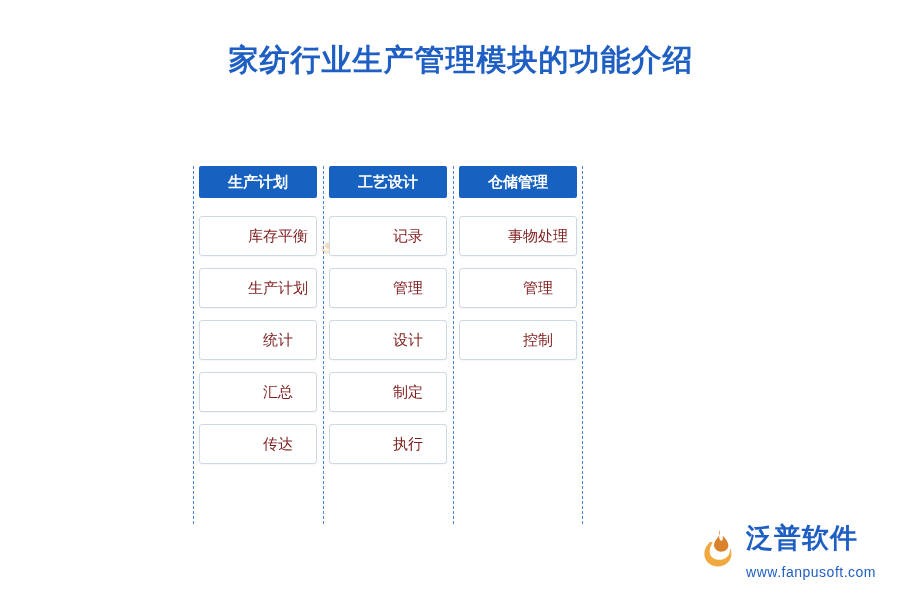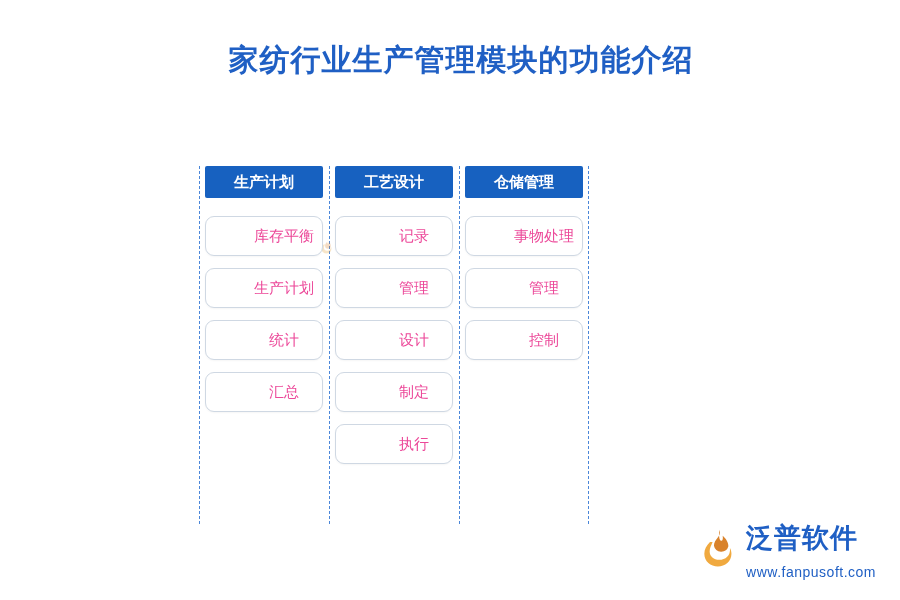--- a/index.html
+++ b/index.html
@@ -26,21 +26,21 @@
     width: 900px;
     text-align: center;
     font-size: 30px;
     font-weight: bold;
     color: #1f5fc4;
     letter-spacing: 1px;
   }
   .diagram {
     position: absolute;
     top: 166px;
-    left: 199px;
+    left: 193px;
     width: 520px;
     display: flex;
     gap: 0px;
   }
   .column {
     width: 130px;
     position: relative;
     box-sizing: border-box;
     padding: 0 4px;
   }
@@ -70,26 +70,26 @@
   .cells {
     margin-top: 18px;
     position: relative;
     z-index: 2;
   }
   .cell {
     height: 38px;
     margin: 0 2px 12px 2px;
     background: #ffffff;
     border: 1px solid #cfd8e3;
-    border-radius: 9px;
+    border-radius: 3px;
     display: flex;
     align-items: center;
     justify-content: center;
     font-size: 15px;
-    color: #ec4899;
+    color: #7f1d1d;
     box-shadow: 0 1px 2px rgba(0,0,0,0.04);
     padding-left: 40px;
   }
   .cell.small {
     font-size: 14px;
   }
   .watermark-center {
     position: absolute;
     top: 238px;
     left: 318px;
@@ -153,20 +153,21 @@
   <div class="diagram">
 
     <div class="column">
       <div class="col-line-left"></div>
       <div class="col-header">生产计划</div>
       <div class="cells">
         <div class="cell">库存平衡</div>
         <div class="cell">生产计划</div>
         <div class="cell">统计</div>
         <div class="cell">汇总</div>
+        <div class="cell">传达</div>
       </div>
     </div>
 
     <div class="column">
       <div class="col-line-left"></div>
       <div class="col-header">工艺设计</div>
       <div class="cells">
         <div class="cell">记录</div>
         <div class="cell">管理</div>
         <div class="cell">设计</div>

